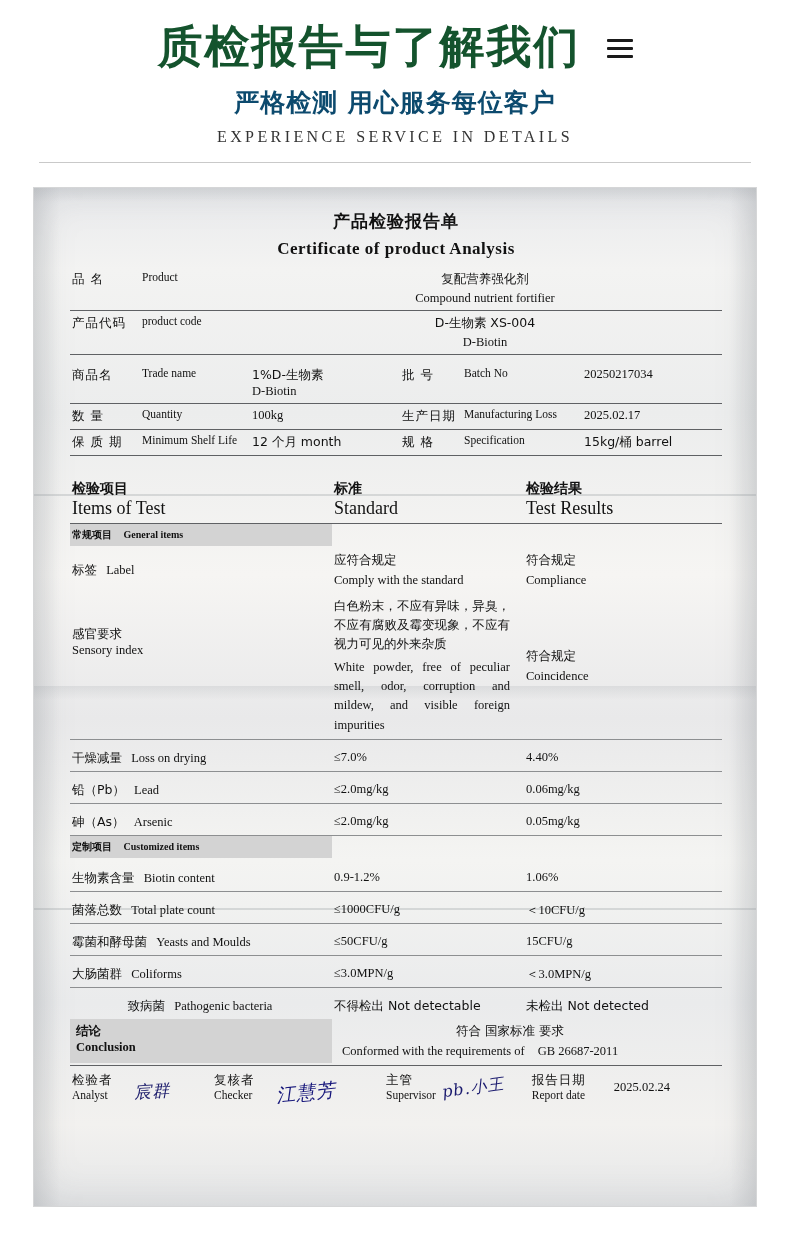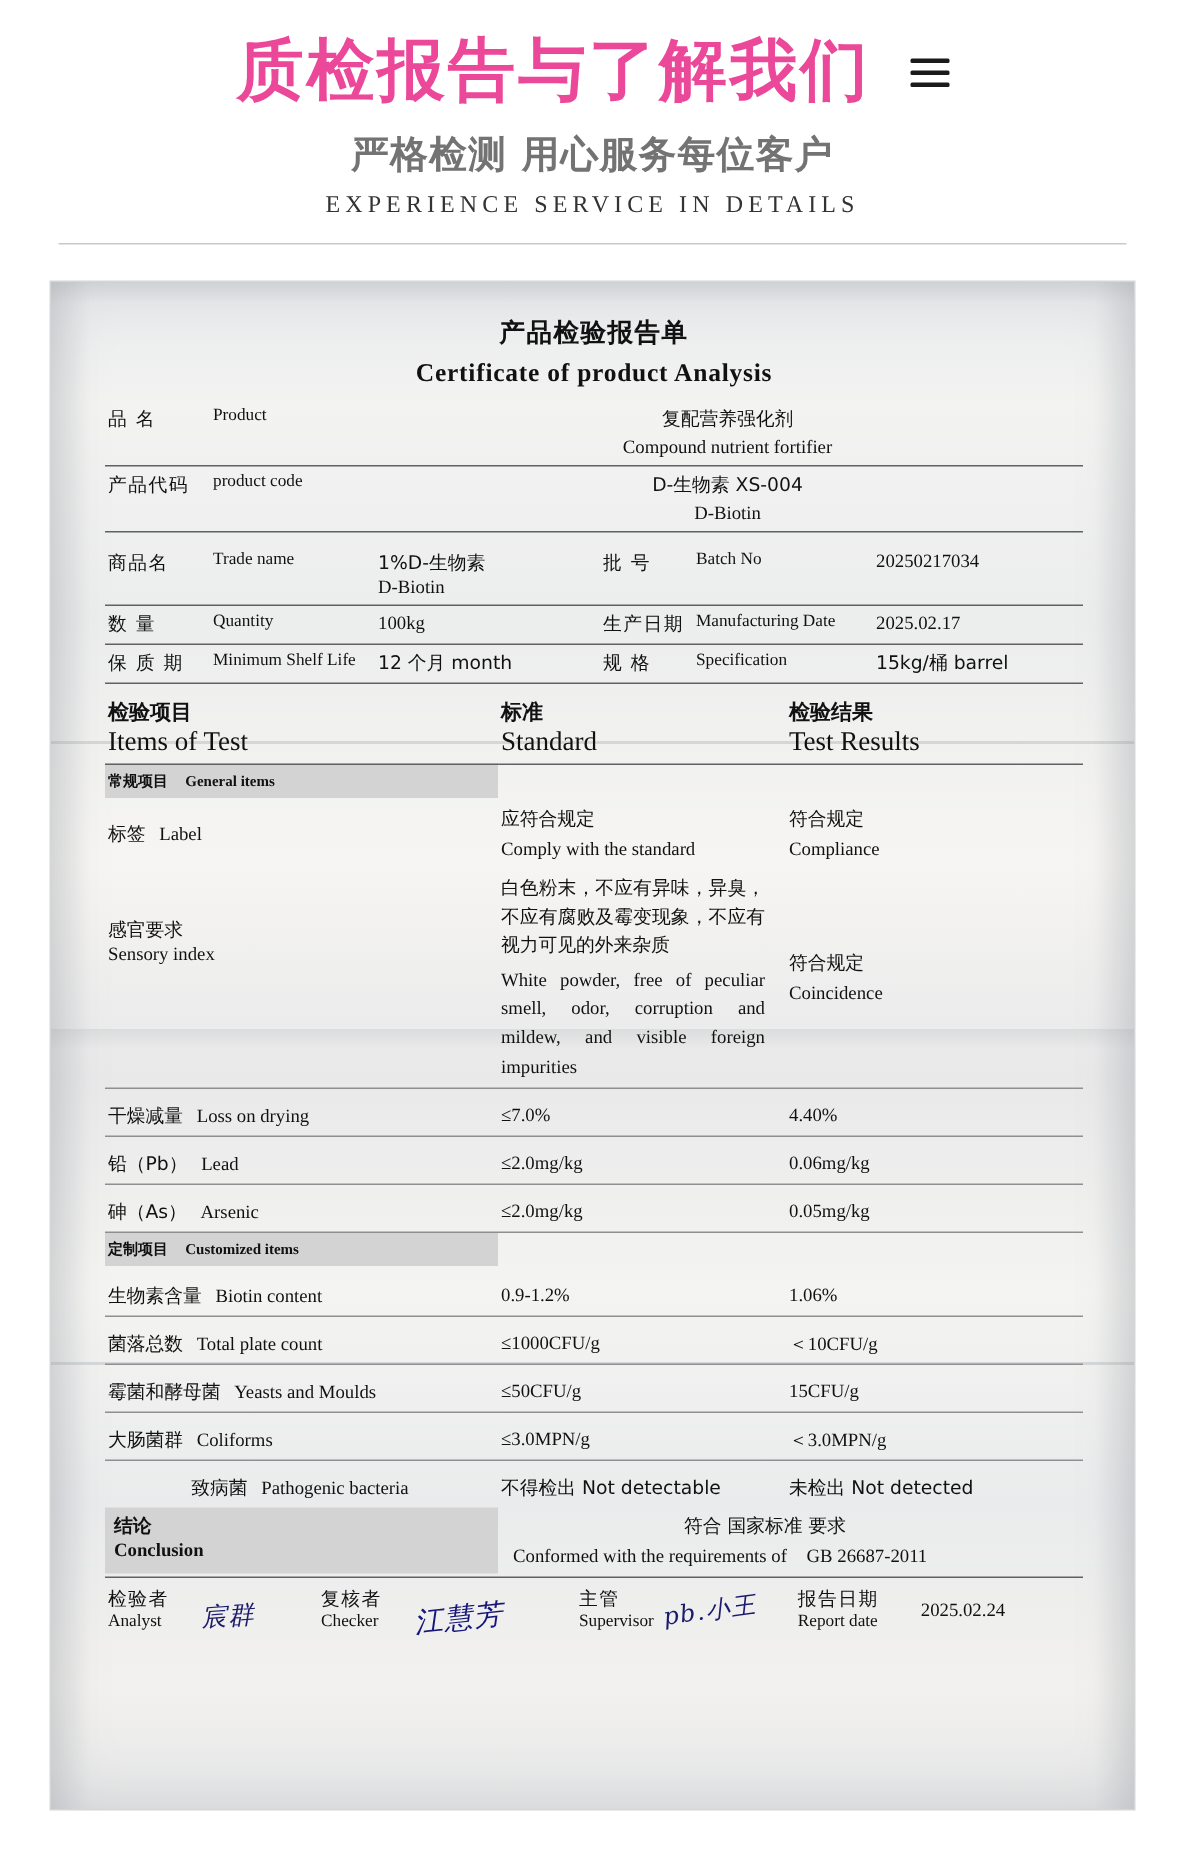--- a/index.html
+++ b/index.html
@@ -27,21 +27,21 @@
     display: flex;
     align-items: center;
     justify-content: center;
     gap: 26px;
   }
   .banner-title {
     font-family: "DejaVu Sans", sans-serif;
     font-size: 45px;
     font-weight: 700;
     letter-spacing: 2px;
-    color: #ec4899;
+    color: #14532d;
     line-height: 1.1;
     white-space: nowrap;
   }
   .hamburger {
     display: inline-flex;
     flex-direction: column;
     justify-content: center;
     gap: 5px;
     width: 26px;
     cursor: pointer;
@@ -53,21 +53,21 @@
     width: 26px;
     background: #1a1a1a;
     border-radius: 1px;
   }
   .banner-sub {
     margin-top: 14px;
     font-family: "DejaVu Sans", sans-serif;
     font-size: 25px;
     font-weight: 600;
     letter-spacing: 1px;
-    color: #737373;
+    color: #0c4a6e;
   }
   .banner-sub-en {
     margin-top: 9px;
     font-family: "Liberation Serif", serif;
     font-size: 16px;
     letter-spacing: 3.4px;
     color: #333;
   }
   .banner-rule {
     margin: 16px auto 0 auto;
@@ -257,35 +257,35 @@
         </td>
         <td style="width:62px;" class="lbl-cn">批    号</td>
         <td style="width:120px;" class="lbl-en">Batch No</td>
         <td class="val">20250217034</td>
       </tr>
       <tr class="rowline">
         <td class="lbl-cn">数    量</td>
         <td class="lbl-en">Quantity</td>
         <td class="val">100kg</td>
         <td class="lbl-cn">生产日期</td>
-        <td class="lbl-en">Manufacturing Date</td>
+        <td class="lbl-en">Manufacturing Loss</td>
         <td class="val">2025.02.17</td>
       </tr>
       <tr class="rowline">
         <td class="lbl-cn">保 质 期</td>
         <td class="lbl-en">Minimum Shelf Life</td>
         <td class="val-cn">12 个月 month</td>
         <td class="lbl-cn">规    格</td>
         <td class="lbl-en">Specification</td>
         <td class="val-cn">15kg/桶 barrel</td>
       </tr>
     </tbody>
       </table>
 
-    <table class="cert" style="margin-top:4px;">
+    <table class="cert" style="margin-top:18px;">
       <tbody>
           <tr class="rowline">
         <td style="width:262px;padding-top:6px;">
           <div class="thead-cn">检验项目</div>
           <div class="thead-en">Items of Test</div>
         </td>
         <td style="width:192px;padding-top:6px;">
           <div class="thead-cn">标准</div>
           <div class="thead-en">Standard</div>
         </td>

